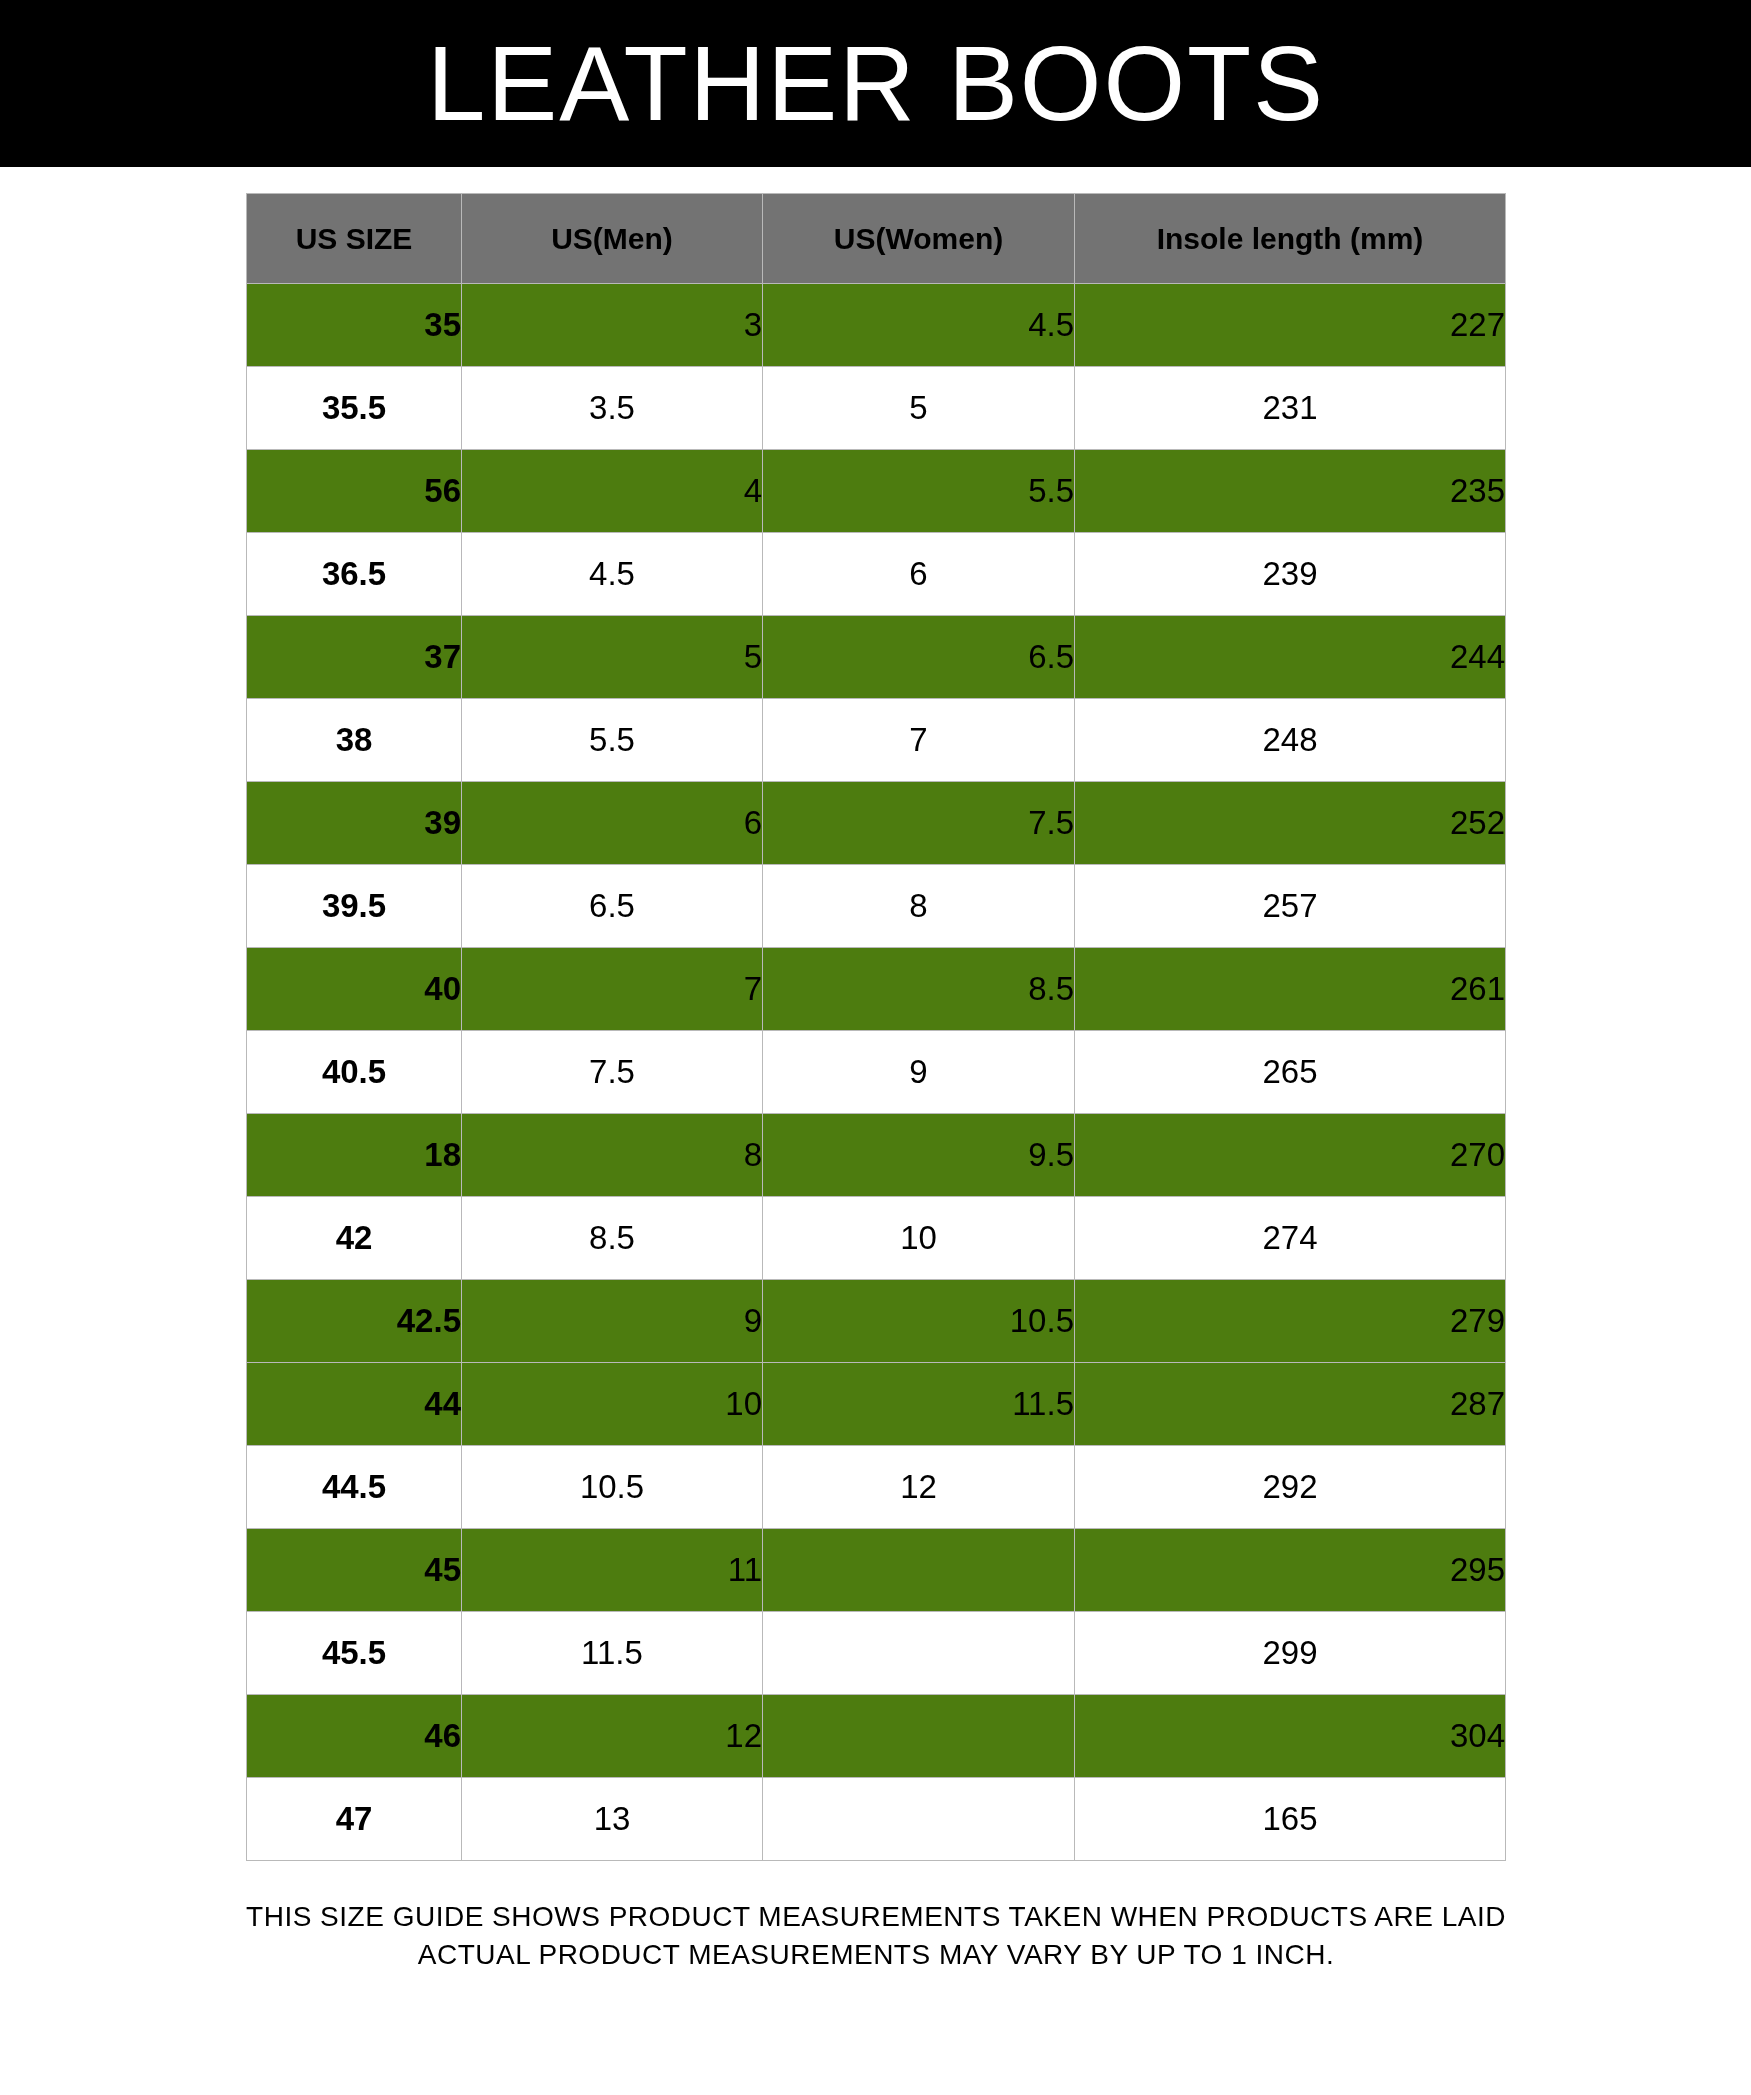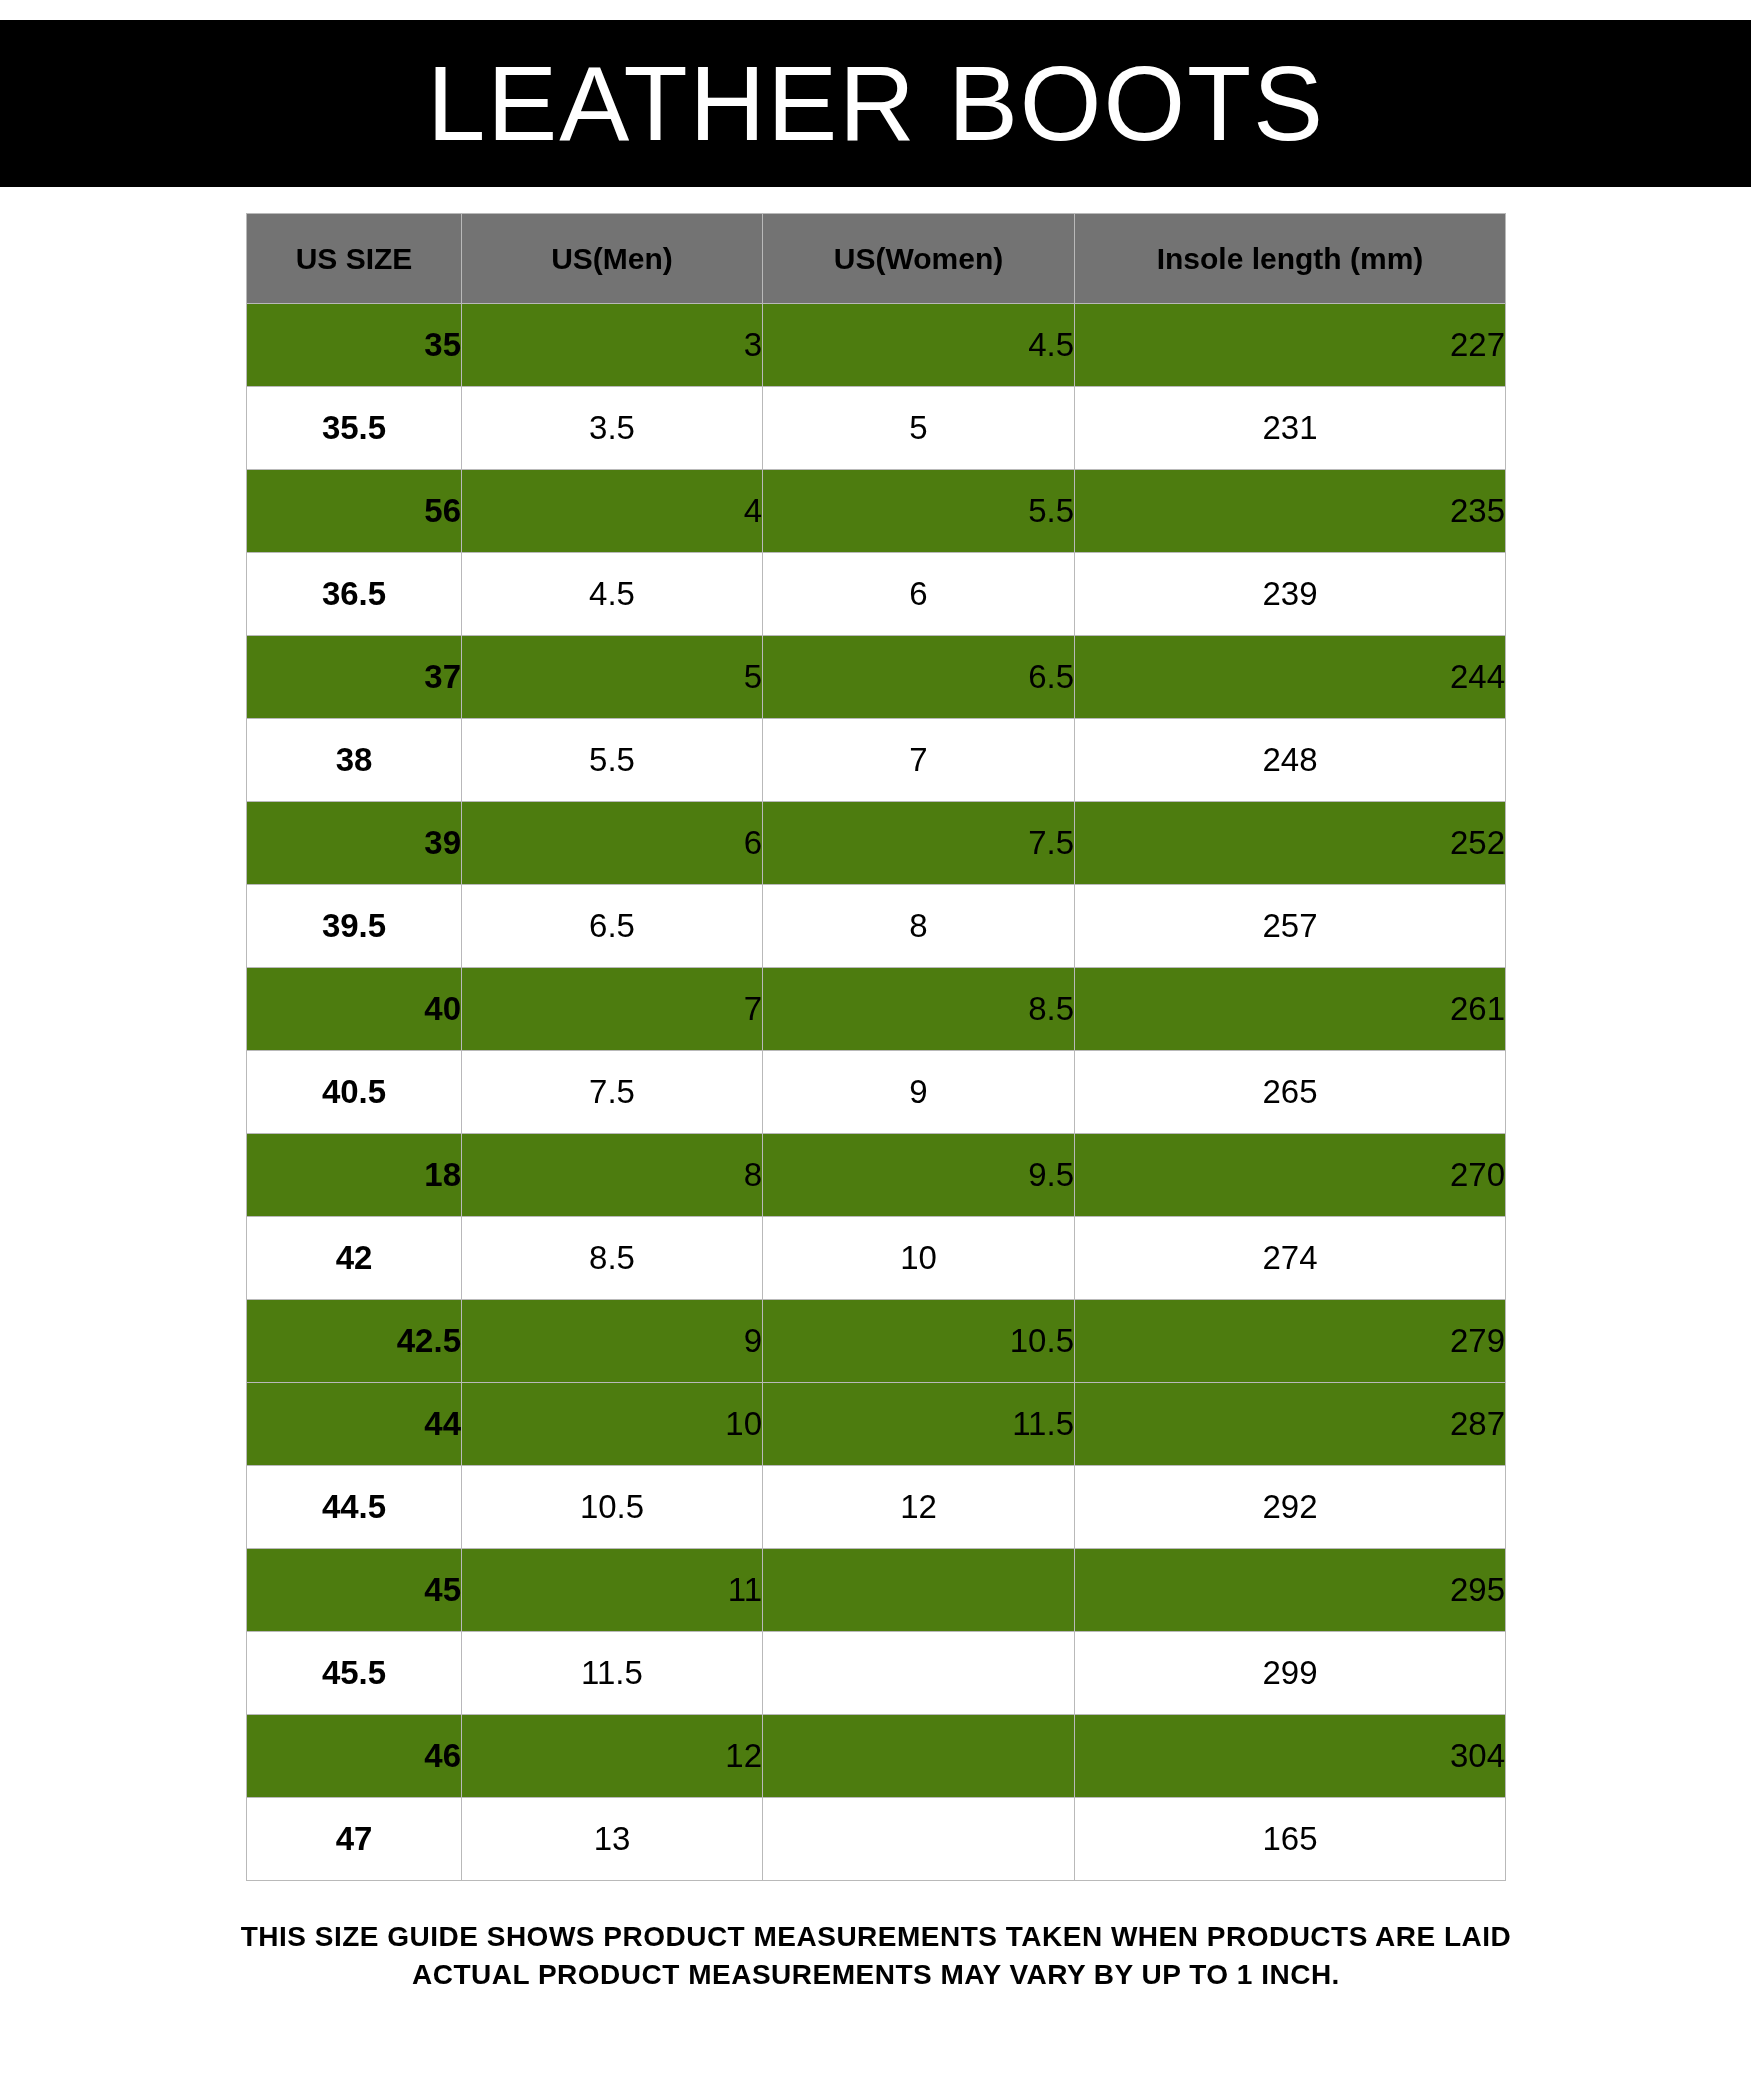--- a/index.html
+++ b/index.html
@@ -21,21 +21,20 @@
     background: #ffffff;
   }
   .title-bar {
     width: 100%;
     height: 167px;
     background: #000000;
     display: flex;
     align-items: center;
     justify-content: center;
     box-sizing: border-box;
-    margin-top: 20px;
   }
   .title-text {
     color: #ffffff;
     font-family: "Liberation Sans", sans-serif;
     font-size: 105px;
     font-weight: 400;
     letter-spacing: 1.9px;
     line-height: 1;
     white-space: nowrap;
   }
@@ -78,21 +77,21 @@
   col.c1 { width: 215px; }
   col.c2 { width: 301px; }
   col.c3 { width: 312px; }
   col.c4 { width: 431px; }
 
   .footnote {
     margin-top: 37px;
     text-align: center;
     font-family: "Liberation Sans", sans-serif;
     font-size: 28px;
-    font-weight: bold;
+    font-weight: normal;
     letter-spacing: 0.5px;
     line-height: 1.35;
     color: #000000;
   }
   .footnote div {
     white-space: nowrap;
   }
 </style>
 </head>
 <body>

